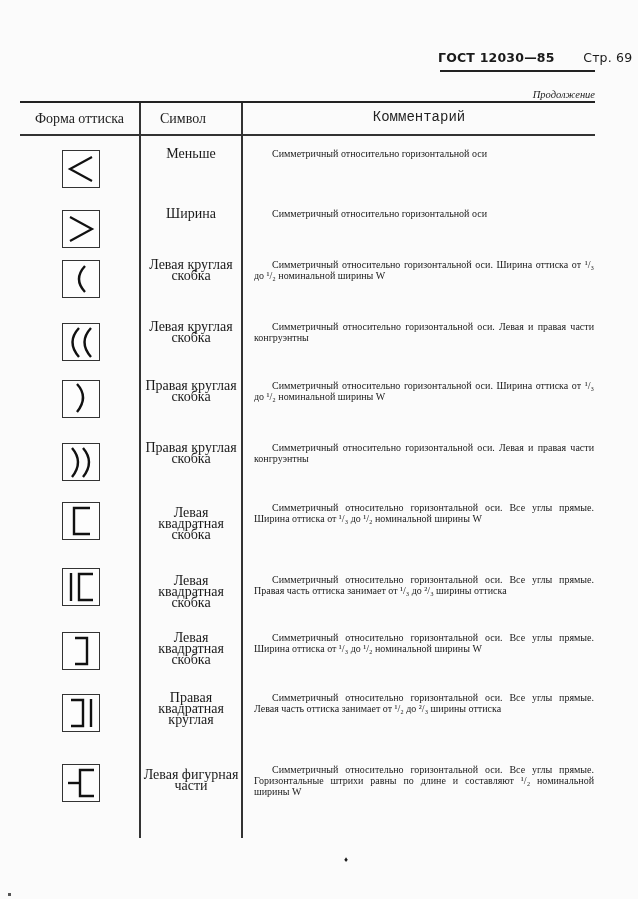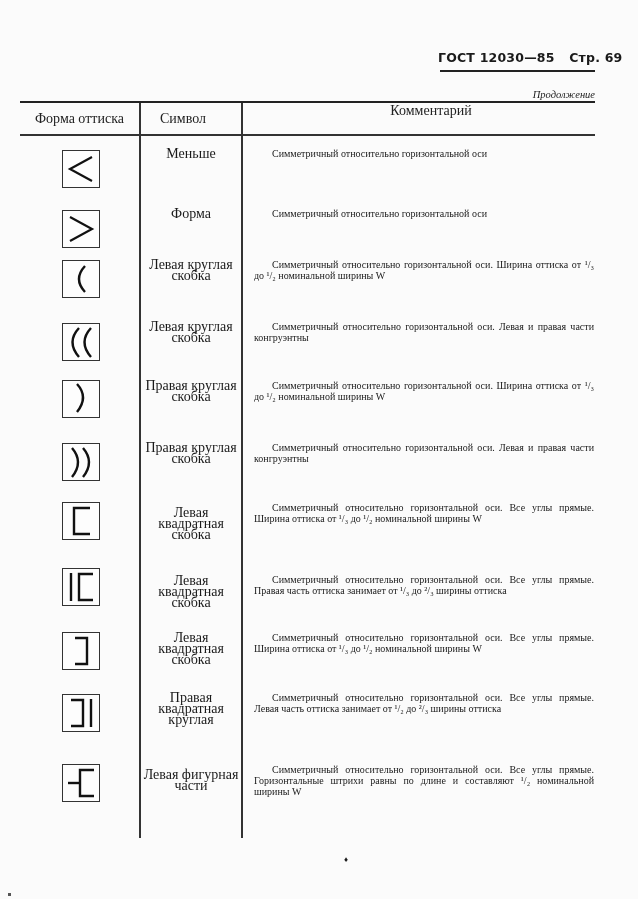--- a/index.html
+++ b/index.html
@@ -14,21 +14,21 @@
     .header {
       position: absolute; left: 438px; top: 50px;
       width: 158px;
       font-family: "DejaVu Sans", sans-serif;
       font-size: 12.5px;
       font-weight: bold;
       letter-spacing: 0.2px;
       white-space: nowrap;
     }
     .header .std { font-weight: bold; }
-    .header .page { font-weight: bold; margin-left: 10px; }
+    .header .page { font-weight: normal; margin-left: 24px; }
     .header-rule {
       position: absolute; left: 440px; top: 70px;
       width: 155px; height: 2px; background: #222;
     }
     .continued {
       position: absolute; left: 500px; top: 89px; width: 95px;
       text-align: right;
       font-style: italic;
       font-size: 10.5px;
     }
@@ -44,21 +44,21 @@
     .vline.v1 { left: 139px; top: 103px; height: 735px; }
     .vline.v2 { left: 241px; top: 103px; height: 735px; }
     .th {
       position: absolute; top: 103px; height: 31px;
       display: flex; align-items: center; justify-content: center;
       font-size: 14px;
       color: #222;
     }
     .th.c1 { left: 20px; width: 119px; }
     .th.c2 { left: 141px; width: 84px; }
-    .th.c3 { left: 255px; width: 352px; align-items: flex-start; height: 25px; }
+    .th.c3 { left: 243px; width: 352px; align-items: flex-start; padding-top: 6px; height: 25px; font-family: Liberation Mono, monospace; }
 
     .row { position: absolute; left: 0; width: 638px; }
     .shape {
       position: absolute; left: 62px;
       width: 36px; height: 36px;
       border: 1px solid #333;
       background: #fdfdfd;
     }
     .shape svg { position: absolute; left: 0; top: 0; width: 36px; height: 36px; }
     .symbol {
@@ -112,21 +112,21 @@
     <div class="symbol" style="top:0;">Меньше</div>
     <div class="comment" style="top:0;">Симметричный относительно горизонтальной оси</div>
   </div>
 
   <div class="row" style="top:208px;">
     <div class="shape" style="top:2px;">
       <svg viewBox="0 0 36 36">
           <polyline points="7,6 29,18 7,30" fill="none" stroke="#111" stroke-width="2.2"></polyline>
         </svg>
     </div>
-    <div class="symbol" style="top:0;">Форма</div>
+    <div class="symbol" style="top:0;">Ширина</div>
     <div class="comment" style="top:0;">Симметричный относительно горизонтальной оси</div>
   </div>
 
   <div class="row" style="top:259px;">
     <div class="shape" style="top:1px;">
       <svg viewBox="0 0 36 36">
           <path d="M22,5 Q10,18 22,31" fill="none" stroke="#111" stroke-width="2.4"></path>
         </svg>
     </div>
     <div class="symbol" style="top:0;">Левая круглая скобка</div>

